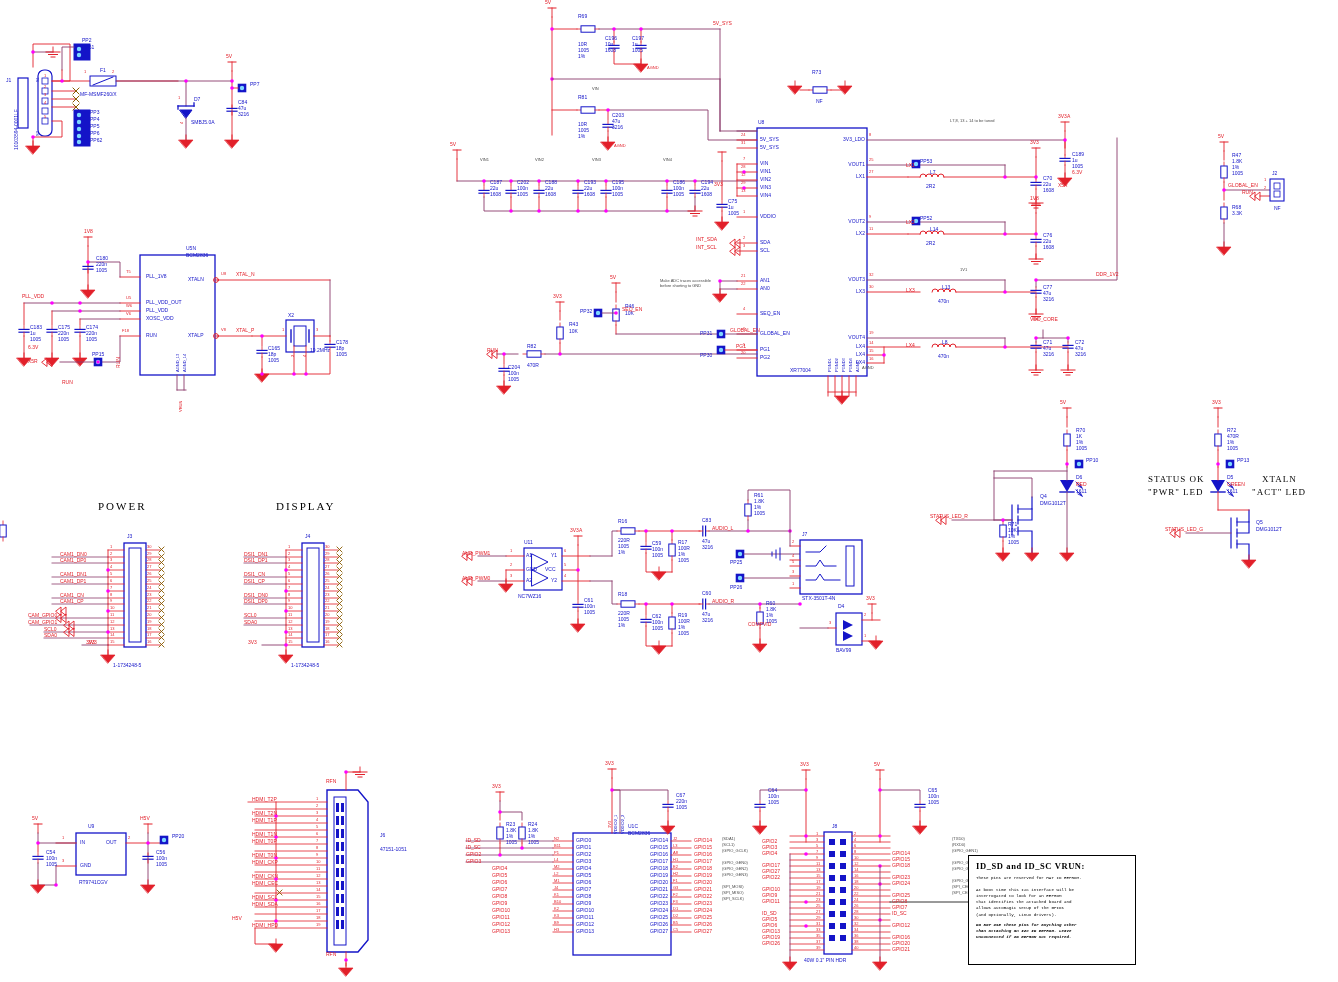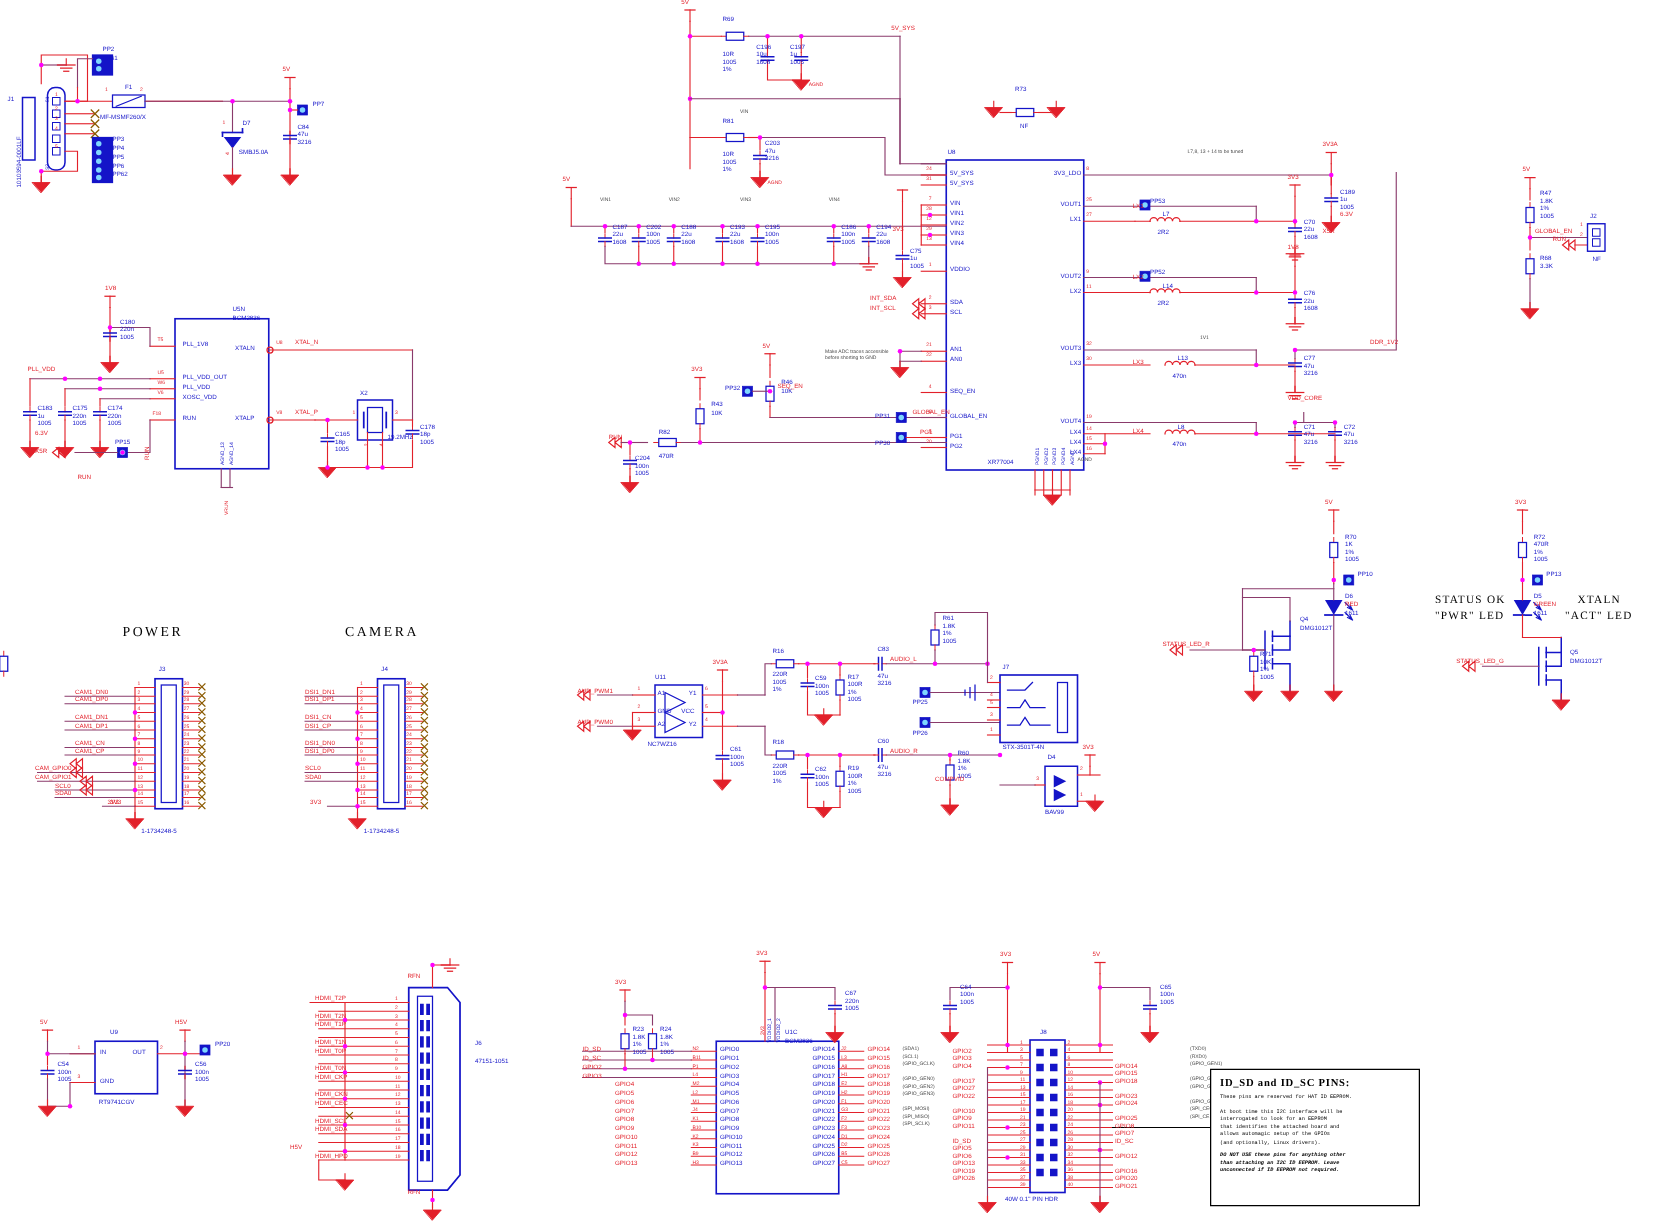--- a/index.html
+++ b/index.html
@@ -1341,21 +1341,21 @@
 <div class="lbl f5 c-ref" style="left:1232px;top:205px;">R68</div>
 <div class="lbl f5 c-ref" style="left:1232px;top:211px;">3.3K</div>
 <div class="lbl f5 c-net" style="left:1228px;top:183px;">GLOBAL_EN</div>
 <div class="lbl f5 c-net" style="left:1242px;top:190px;">RUN</div>
 <div class="lbl f5 c-ref" style="left:1272px;top:171px;">J2</div>
 <div class="lbl f5 c-ref" style="left:1274px;top:206px;">NF</div>
 <div class="lbl f4 c-pn" style="left:1264px;top:178px;">1</div>
 <div class="lbl f4 c-pn" style="left:1264px;top:186px;">2</div>
 
 <div class="lbl blockhdr" style="left:98px;top:501px;">POWER</div>
-<div class="lbl blockhdr" style="left:276px;top:501px;">CAMERA</div>
+<div class="lbl blockhdr" style="left:276px;top:501px;">DISPLAY</div>
 <div class="lbl f5 c-ref" style="left:127px;top:534px;">J3</div>
 <div class="lbl f5 c-ref" style="left:113px;top:663px;">1-1734248-5</div>
 <div class="lbl f5 c-ref" style="left:305px;top:534px;">J4</div>
 <div class="lbl f5 c-ref" style="left:291px;top:663px;">1-1734248-5</div>
 <div class="lbl f5 c-net" style="left:88px;top:640px;">3V3</div>
 <div class="lbl f5 c-net" style="left:248px;top:640px;">3V3</div>
 <div id="cam-pins-l">
       <div class="lbl f4 c-pn" style="left: 110px; top: 545px;">1</div>
       <div class="lbl f4 c-pn" style="left: 110px; top: 552px;">2</div>
       <div class="lbl f4 c-pn" style="left: 110px; top: 558px;">3</div>
@@ -1823,21 +1823,21 @@
       <div class="lbl f4 c-gry" style="left: 952px; top: 843px;">(RXD0)</div>
       <div class="lbl f4 c-gry" style="left: 952px; top: 849px;">(GPIO_GEN1)</div>
       <div class="lbl f4 c-gry" style="left: 952px; top: 861px;">(GPIO_GEN4)</div>
       <div class="lbl f4 c-gry" style="left: 952px; top: 867px;">(GPIO_GEN5)</div>
       <div class="lbl f4 c-gry" style="left: 952px; top: 879px;">(GPIO_GEN6)</div>
       <div class="lbl f4 c-gry" style="left: 952px; top: 885px;">(SPI_CE0_N)</div>
       <div class="lbl f4 c-gry" style="left: 952px; top: 891px;">(SPI_CE1_N)</div>
     </div>
 
 <div class="note-box" style="left:968px;top:855px;width:168px;height:110px;">
-  <div class="note-title">ID_SD and ID_SC PINS:</div>
+  <div class="note-title">ID_SD and ID_SC VRUN:</div>
   <div class="note-p">These pins are reserved for HAT ID EEPROM.
 
 At boot time this I2C interface will be
 interrogated to look for an EEPROM
 that identifies the attached board and
 allows automagic setup of the GPIOs
 (and optionally, Linux drivers).</div>
   <div class="note-warn">DO NOT USE these pins for anything other
 than attaching an I2C ID EEPROM. Leave
 unconnected if ID EEPROM not required.</div>

